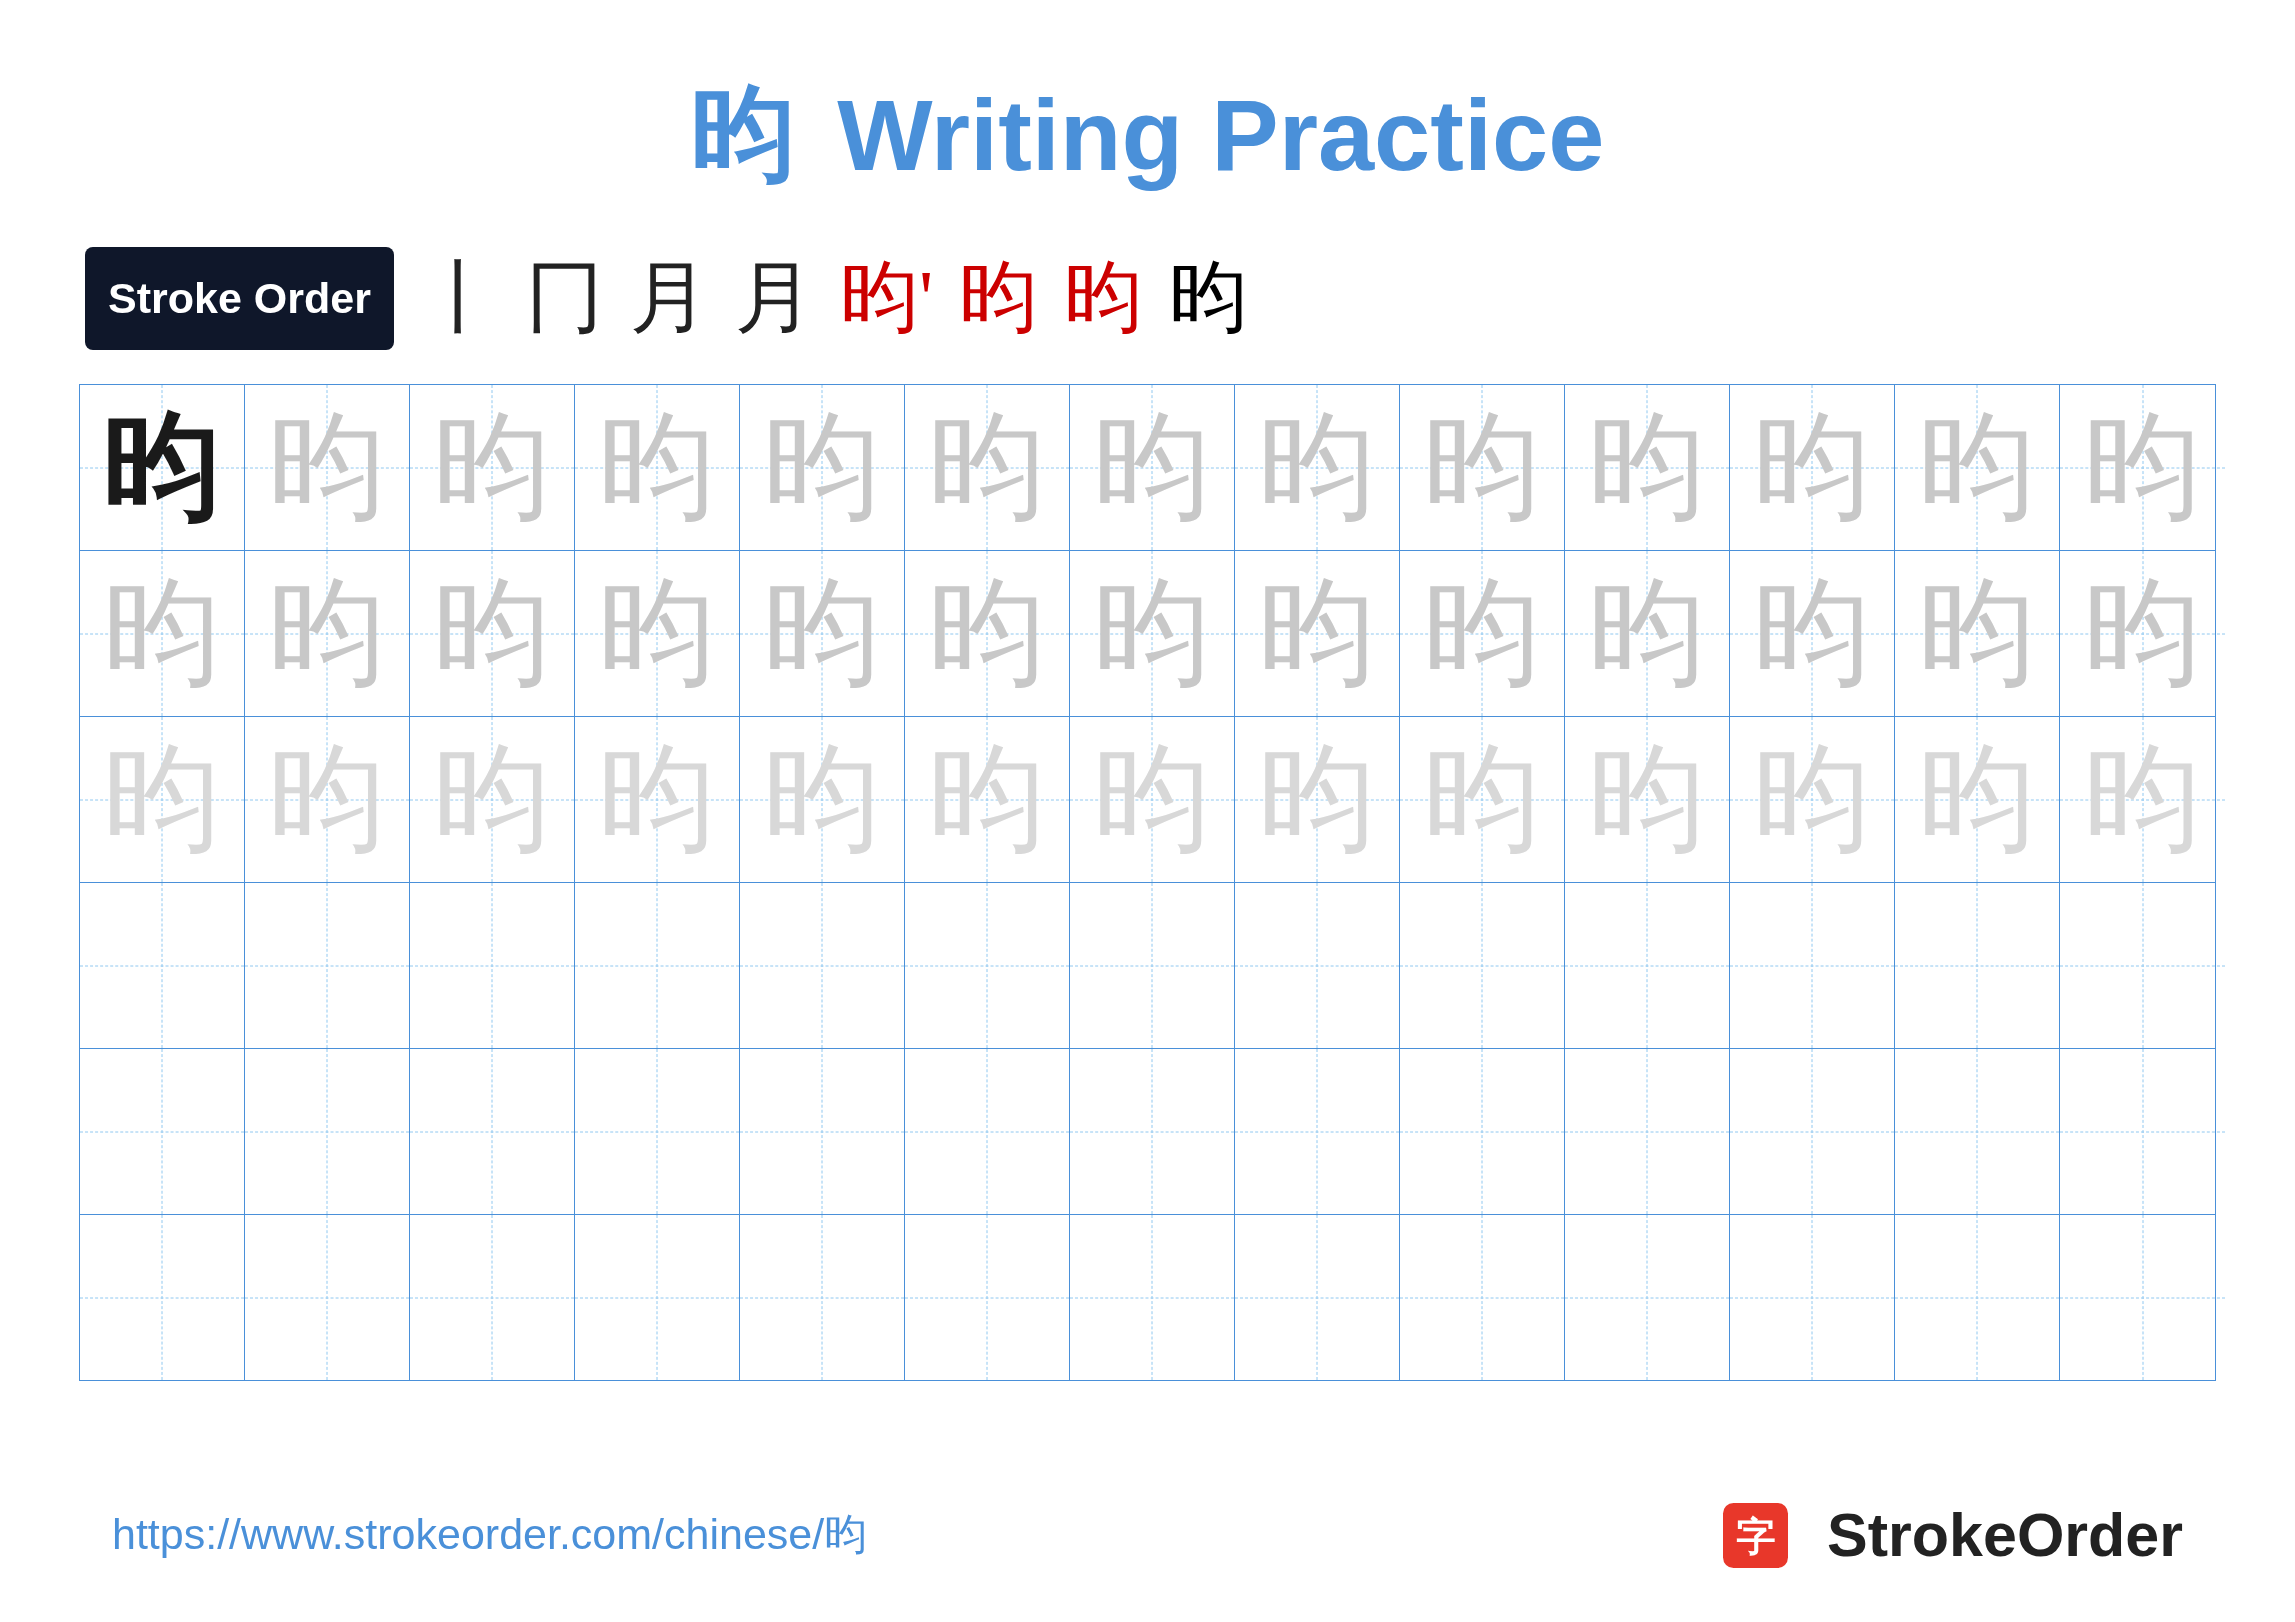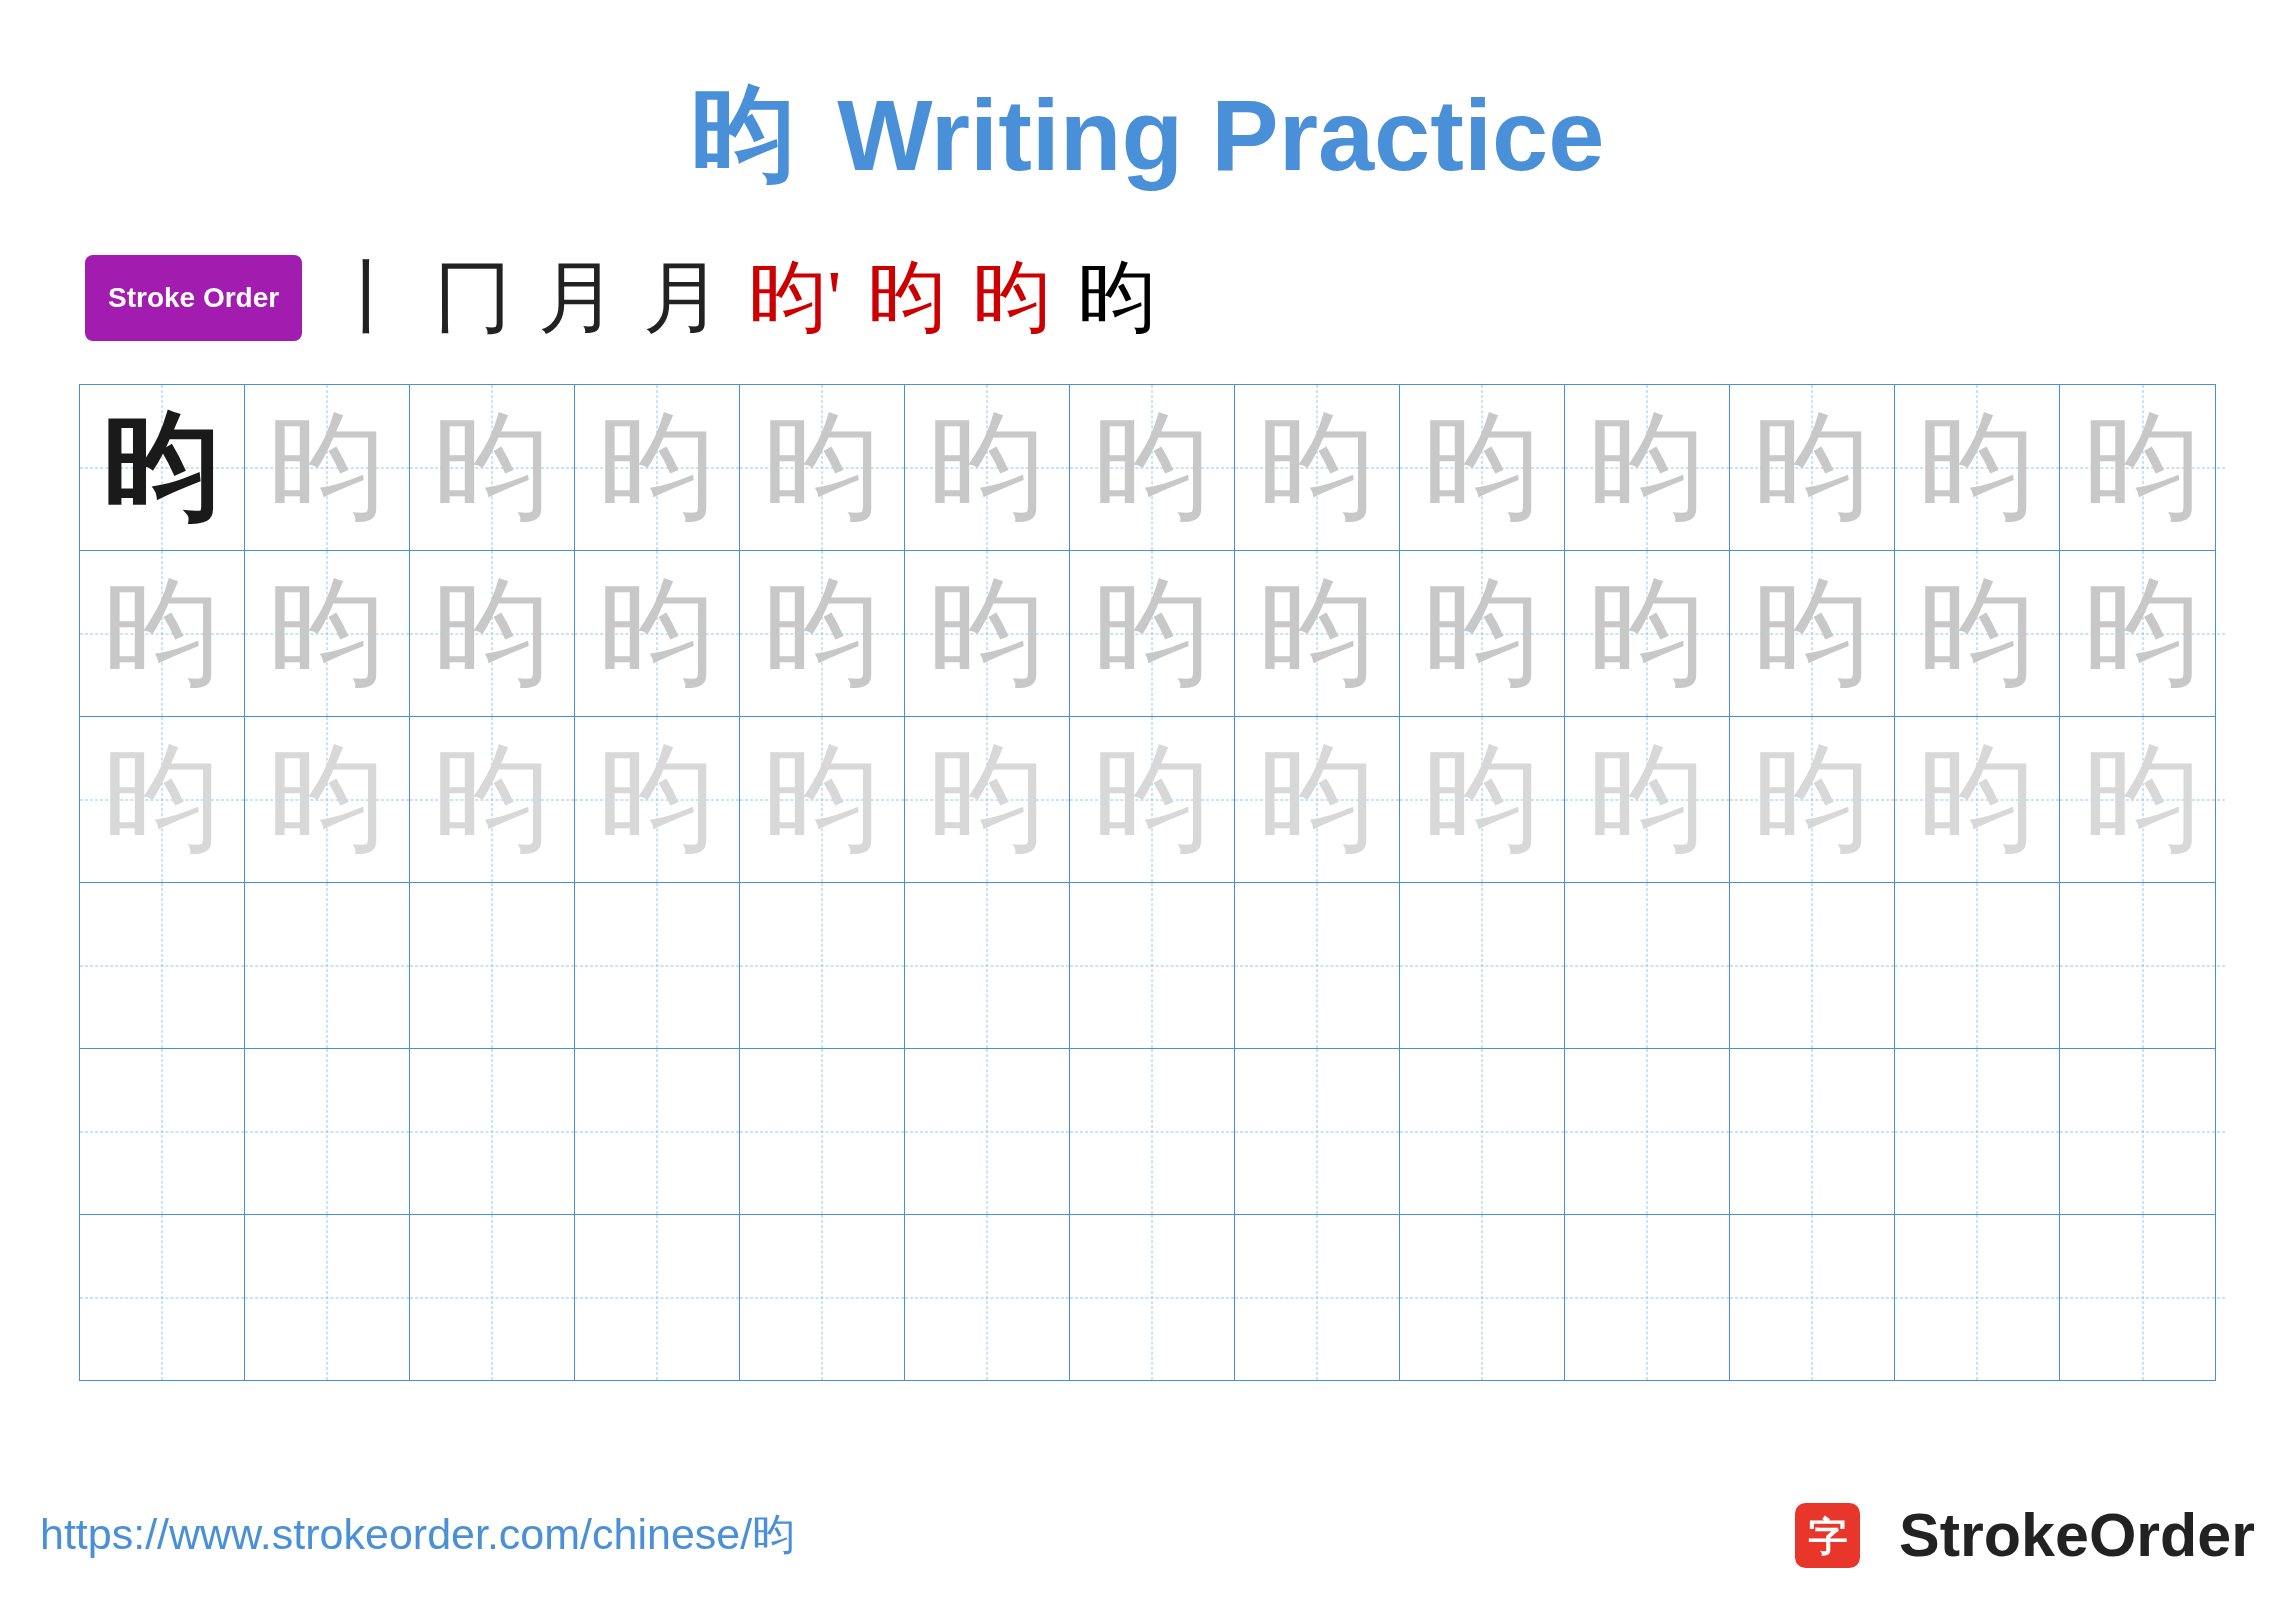--- a/index.html
+++ b/index.html
@@ -31,23 +31,23 @@
     }
 
     .stroke-order-row {
       display: flex;
       align-items: center;
       padding-left: 85px;
       margin-bottom: 33px;
       gap: 26px;
     }
     .stroke-order-badge {
-      background: #a21caf;
+      background: #0f172a;
       color: white;
-      font-size: 28px;
+      font-size: 43px;
       font-family: Arial, sans-serif;
       font-weight: bold;
       padding: 27px 23px;
       border-radius: 7.9px;
     }
     .stroke-step {
       font-size: 79px;
       color: #222;
       font-family: serif;
     }
@@ -126,21 +126,21 @@
     }
 
     .footer {
       position: absolute;
       bottom: 52px;
       left: 0;
       right: 0;
       display: flex;
       justify-content: space-between;
       align-items: center;
-      padding: 0 40px;
+      padding: 0 112px;
     }
     .footer-url {
       color: #4a90d9;
       font-size: 43px;
       font-family: Arial, sans-serif;
     }
     .footer-logo {
       display: flex;
       align-items: center;
       gap: 13px;

